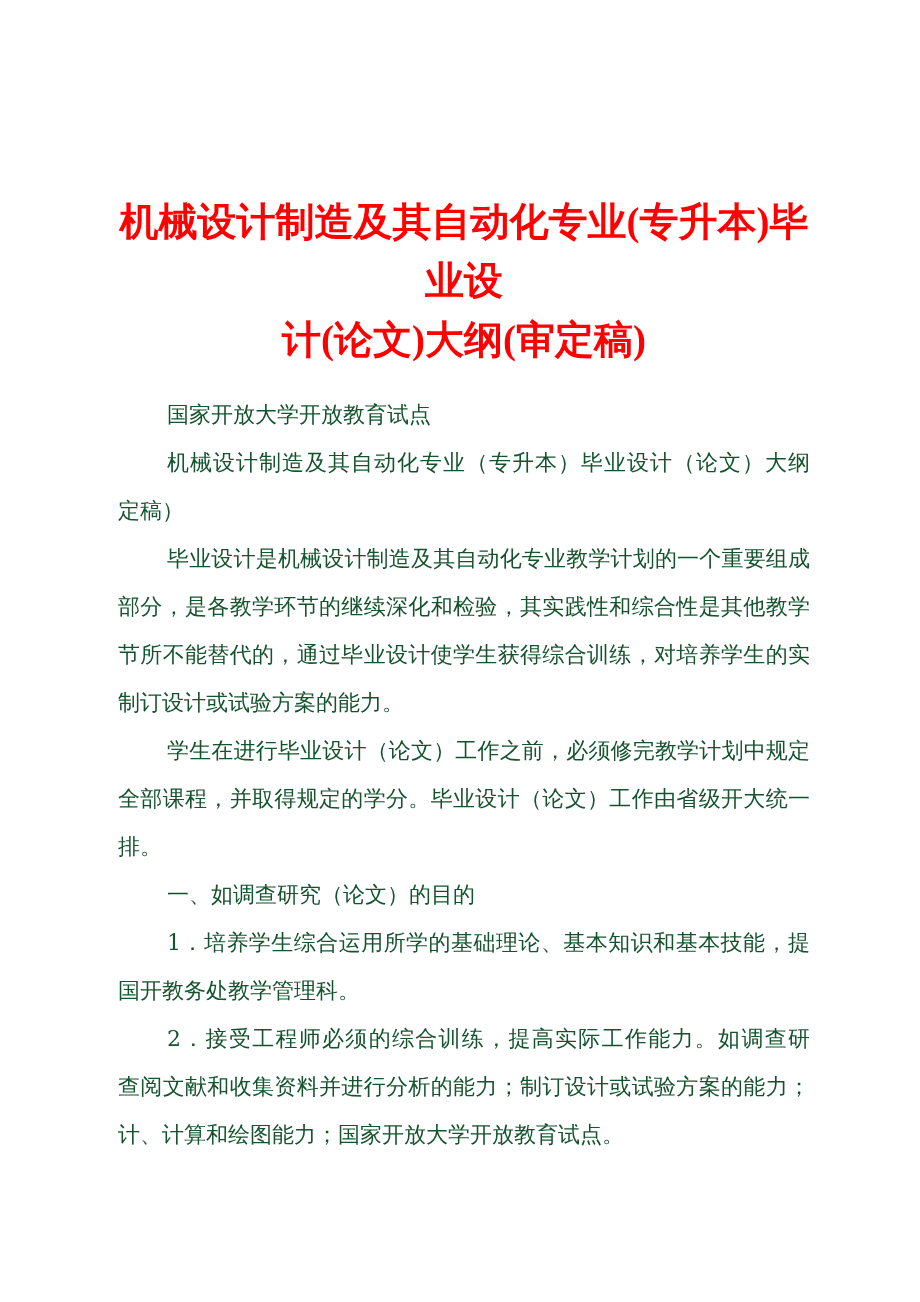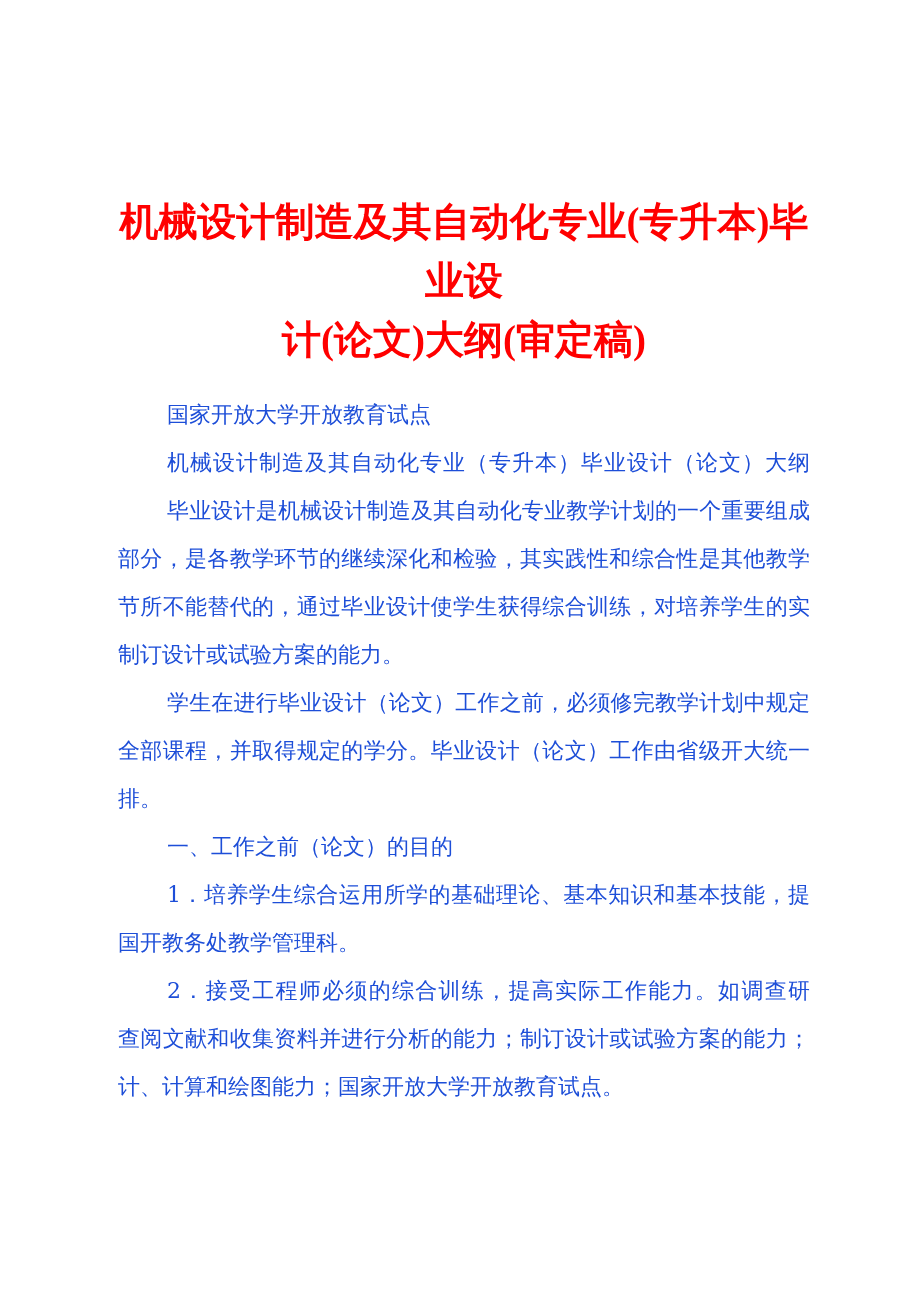--- a/index.html
+++ b/index.html
@@ -53,30 +53,31 @@
   }
 </style>
 </head>
 <body>
 
 <div class="page">
   <h1 class="doc-title" style="color: rgb(255, 0, 0);">
     <span class="t-line">机械设计制造及其自动化专业(专升本)毕业设</span>
     <span class="t-line">计(论文)大纲(审定稿)</span>
   </h1>
-  <div class="doc-body" id="doc-body" style="color: #1d4ed8;">
+  <div class="doc-body" id="doc-body" style="color: #14532d;">
       <div class="line indent">国家开放大学开放教育试点</div>
       <div class="line indent fill">机械设计制造及其自动化专业（专升本）毕业设计（论文）大纲（审</div>
+      <div class="line">定稿）</div>
       <div class="line indent fill">毕业设计是机械设计制造及其自动化专业教学计划的一个重要组成</div>
       <div class="line fill">部分，是各教学环节的继续深化和检验，其实践性和综合性是其他教学环</div>
       <div class="line fill">节所不能替代的，通过毕业设计使学生获得综合训练，对培养学生的实际</div>
       <div class="line">制订设计或试验方案的能力。</div>
       <div class="line indent fill">学生在进行毕业设计（论文）工作之前，必须修完教学计划中规定的</div>
       <div class="line fill">全部课程，并取得规定的学分。毕业设计（论文）工作由省级开大统一安</div>
       <div class="line">排。</div>
-      <div class="line indent">一、工作之前（论文）的目的</div>
+      <div class="line indent">一、如调查研究（论文）的目的</div>
       <div class="line indent fill">1．培养学生综合运用所学的基础理论、基本知识和基本技能，提高</div>
       <div class="line">国开教务处教学管理科。</div>
       <div class="line indent fill">2．接受工程师必须的综合训练，提高实际工作能力。如调查研究、</div>
       <div class="line fill">查阅文献和收集资料并进行分析的能力；制订设计或试验方案的能力；设</div>
       <div class="line">计、计算和绘图能力；国家开放大学开放教育试点。</div>
     </div>
 </div>
 
 </body></html>

